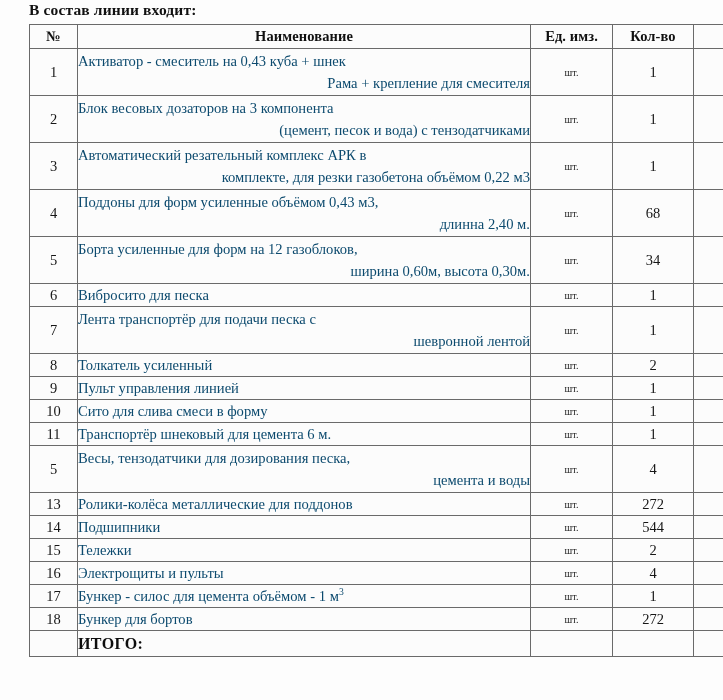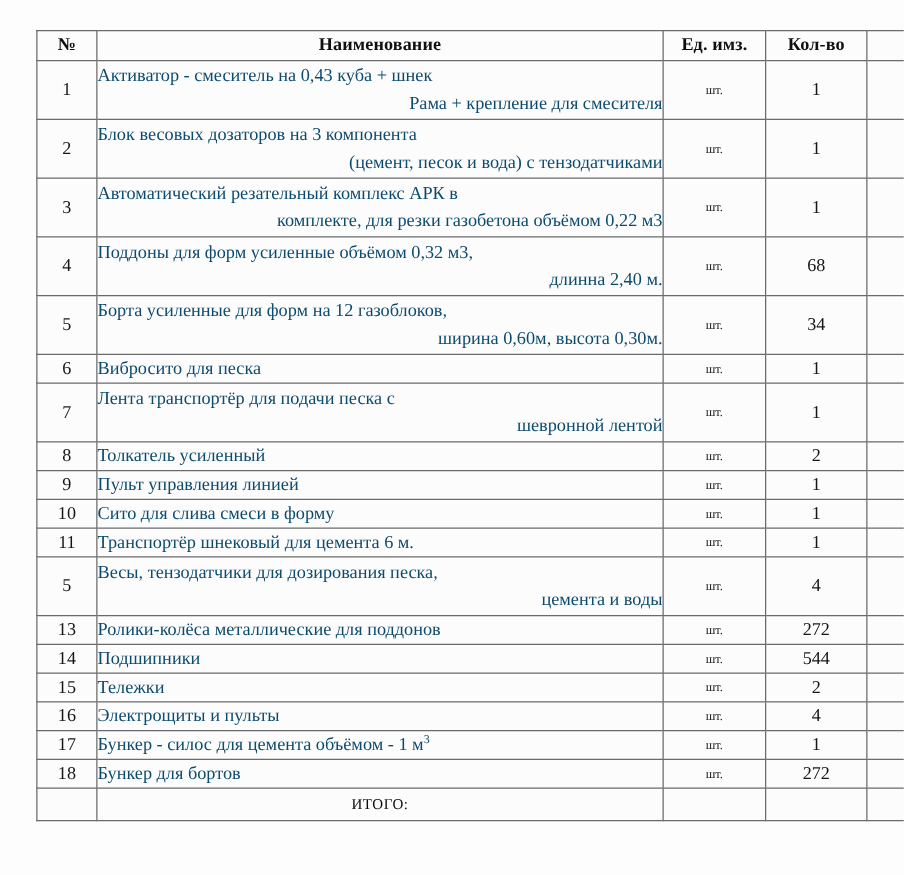--- a/index.html
+++ b/index.html
@@ -122,36 +122,37 @@
     color: #161616;
   }
 
   td.price { background: #fcfcfc; }
 
   tr.r1 td { height: 22px; }
   tr.r2 td { height: 46px; }
 
   tr.total td { height: 25px; }
   td.total-label {
-    text-align: center;
-    font-size: 12px;
-    font-weight: normal;
+    text-align: left;
+    font-size: 16px;
+    font-weight: bold;
     letter-spacing: .4px;
     color: #0d0d0d;
   }
 
   sup { font-size: .66em; vertical-align: super; line-height: 0; }
 </style>
 </head>
 <body>
 
 <div id="page">
 
   <div class="clipped-line"></div>
 
+  <div class="section-heading">В состав линии входит:</div>
 
   <div class="table-wrap">
     <table class="spec">
       <colgroup>
         <col class="c-num">
           <col class="c-name">
           <col class="c-unit">
           <col class="c-qty">
           <col class="c-price">
       </colgroup>
@@ -181,21 +182,21 @@
           </tr>
           <tr class="r2">
             <td class="num">3</td>
             <td class="name"><span>Автоматический резательный комплекс АРК  в</span><span class="l2">комплекте, для резки газобетона объёмом 0,22 м3</span></td>
             <td class="unit">шт.</td>
             <td class="qty">1</td>
             <td class="price"></td>
           </tr>
           <tr class="r2">
             <td class="num">4</td>
-            <td class="name"><span>Поддоны для форм усиленные объёмом 0,32 м3,</span><span class="l2">длинна 2,40 м.</span></td>
+            <td class="name"><span>Поддоны для форм усиленные объёмом 0,43 м3,</span><span class="l2">длинна 2,40 м.</span></td>
             <td class="unit">шт.</td>
             <td class="qty">68</td>
             <td class="price"></td>
           </tr>
           <tr class="r2">
             <td class="num">5</td>
             <td class="name"><span>Борта усиленные для форм на 12 газоблоков,</span><span class="l2">ширина 0,60м, высота 0,30м.</span></td>
             <td class="unit">шт.</td>
             <td class="qty">34</td>
             <td class="price"></td>

